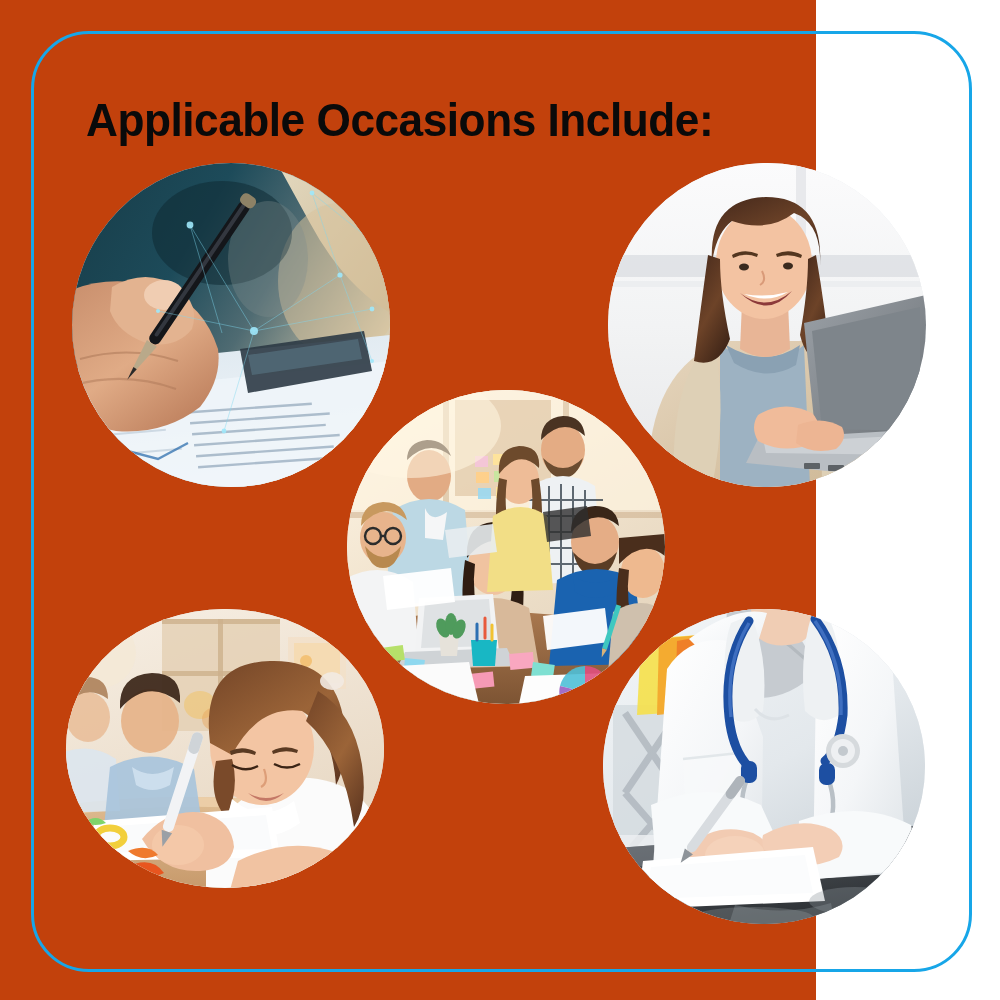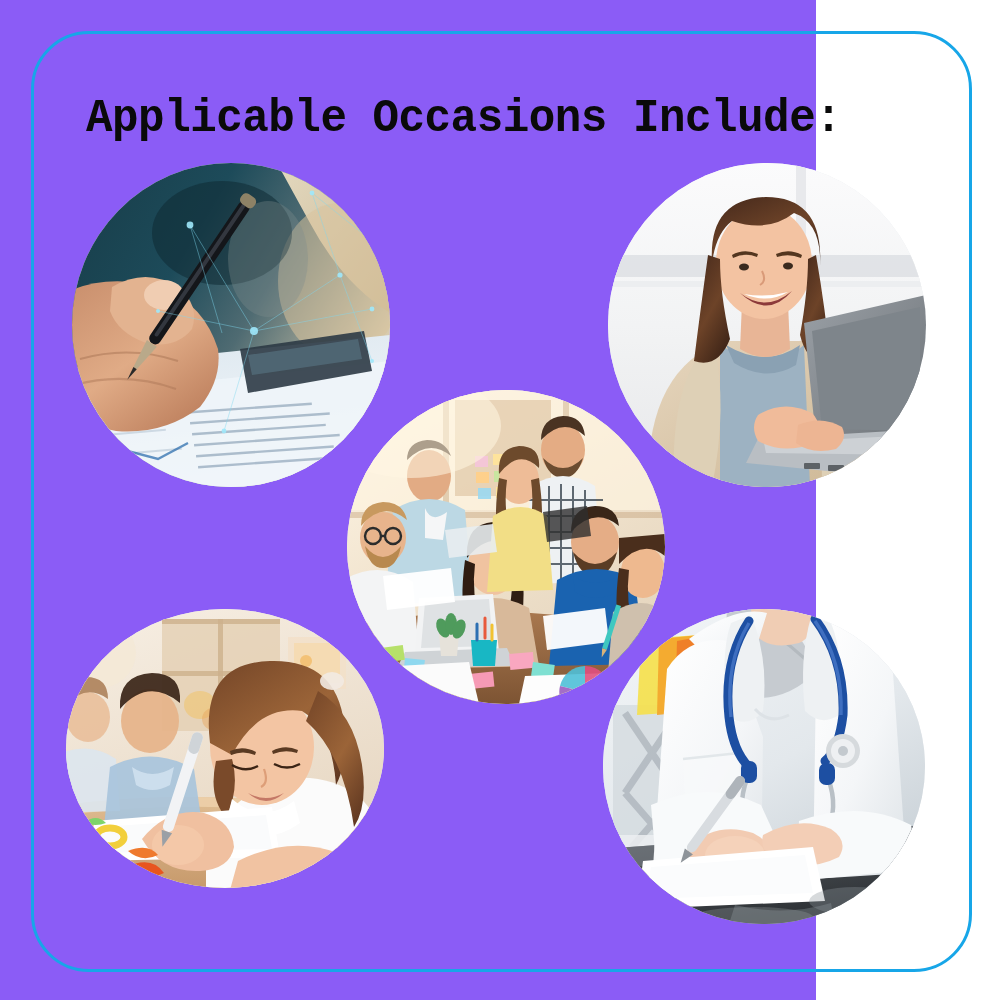--- a/index.html
+++ b/index.html
@@ -6,22 +6,21 @@
   * { margin:0; padding:0; box-sizing:border-box; }
   html, body {
     width:1000px; height:1000px;
     background:#ffffff;
     font-family:"Liberation Sans", sans-serif;
     overflow:hidden;
   }
   #stage {
     position:relative;
     width:816px; height:1000px;
-    background:#8b5cf6;
-    font-family:Liberation Mono, monospace;
+    background:#c2410c;
   }
   
   #frame {
     position:absolute;
     left:31px; top:31px;
     width:941px; height:941px;
     border:3px solid var(--frame, #17a6e8);
     border-radius:58px;
     pointer-events:none;
   }

